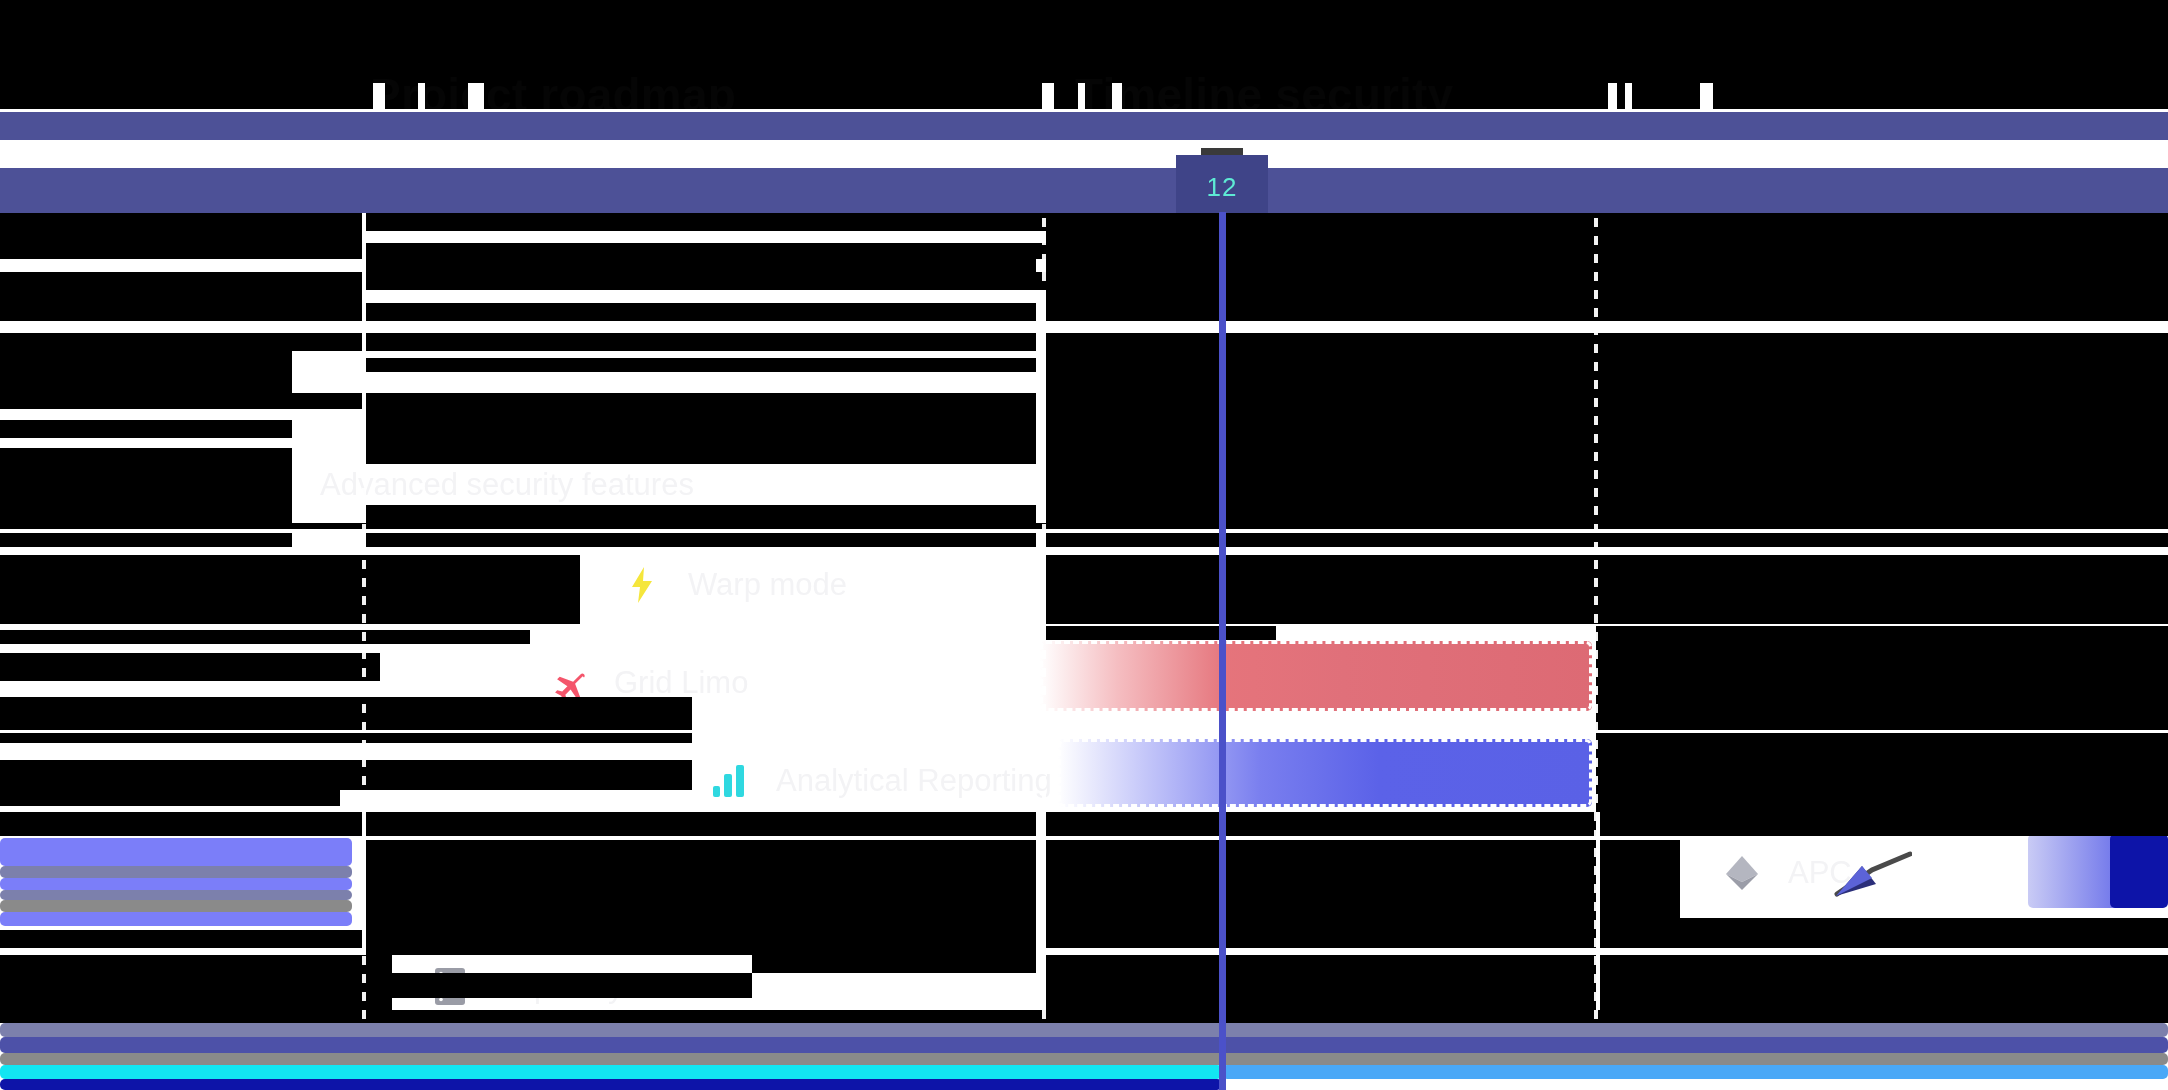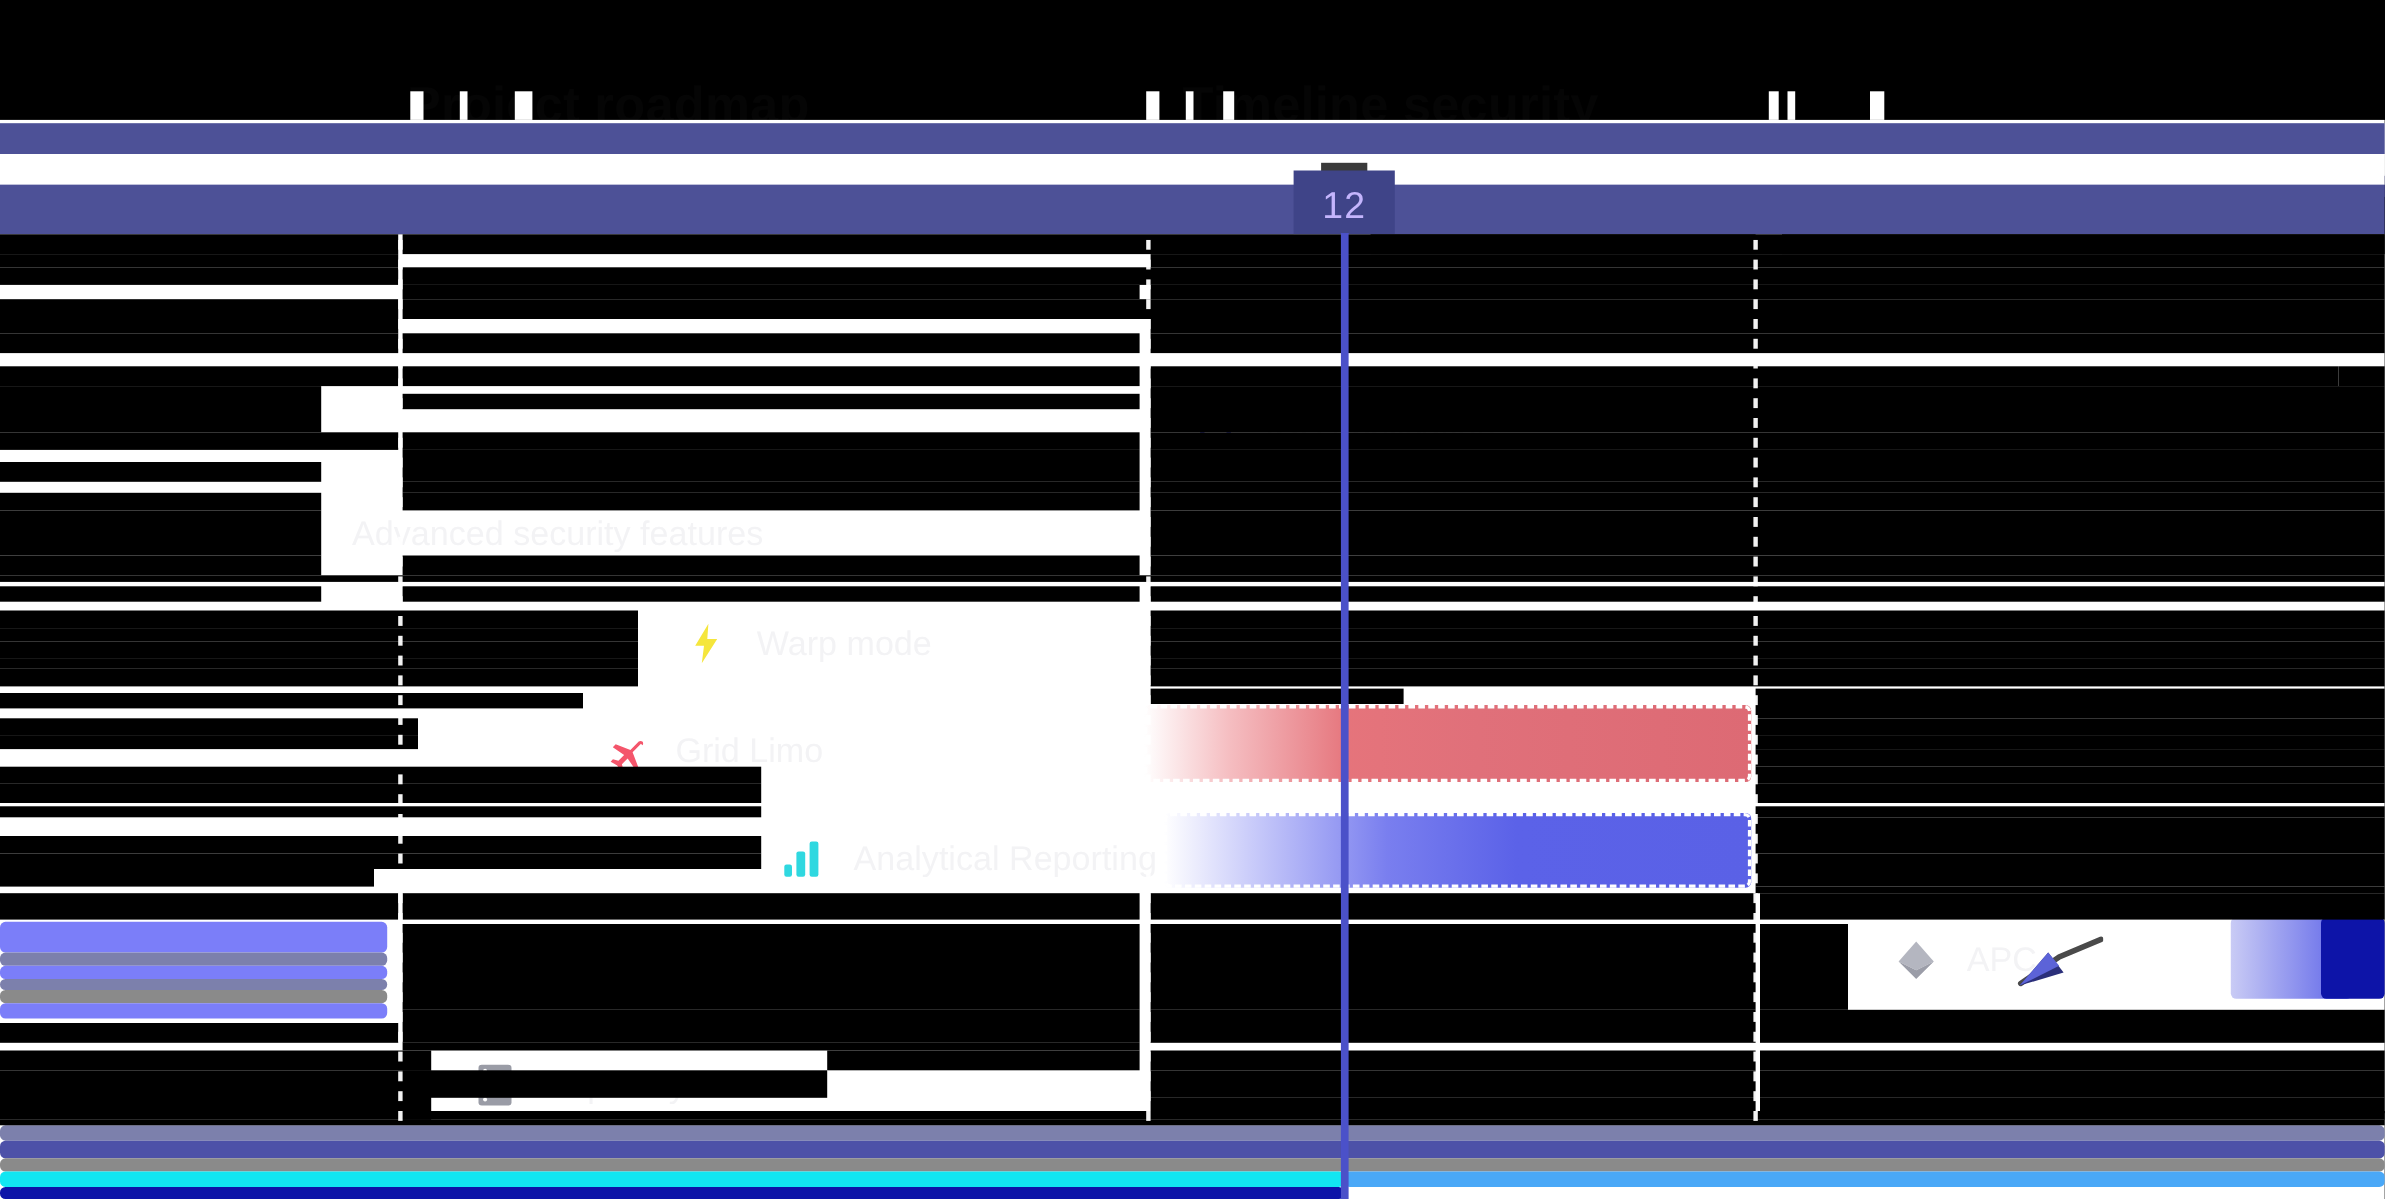--- a/index.html
+++ b/index.html
@@ -28,21 +28,21 @@
     position:absolute; left:0; width:2168px; background:#4d5197;
   }
   .hdr-days {
     position:absolute; left:0; width:2168px; height:48px; background:#ffffff;
     overflow:hidden;
   }
 
   
   .today-chip {
     position:absolute; height:64px; background:#3f4488;
-    color:#c4b5fd; font-size:34px; font-weight:400;
+    color:#5eead4; font-size:26px; font-weight:400;
     display:flex; align-items:center; justify-content:center;
     letter-spacing:1px;
     text-align:right;
   }
   .today-cap { position:absolute; background:#3a3a3a; }
   .today-line { position:absolute; width:7px; background:#4b51c9; }
 
   
   .vguide {
     position:absolute; width:4px;

